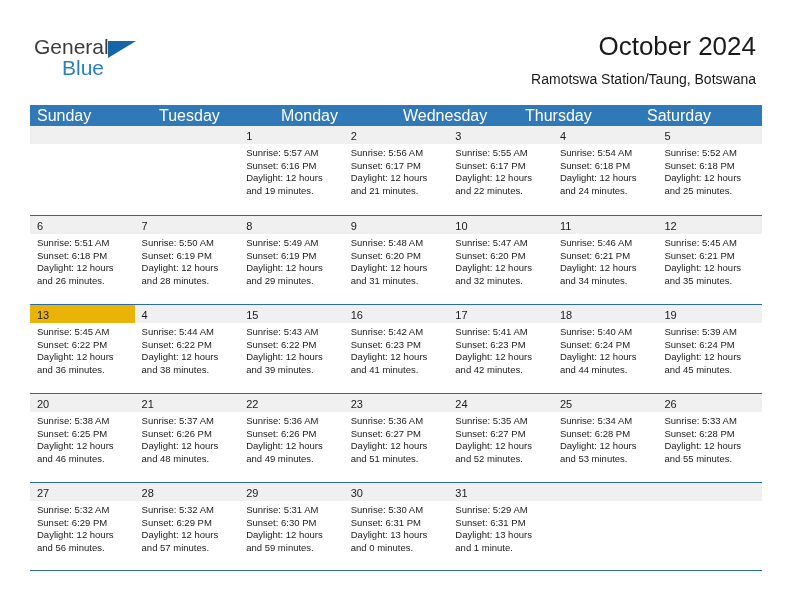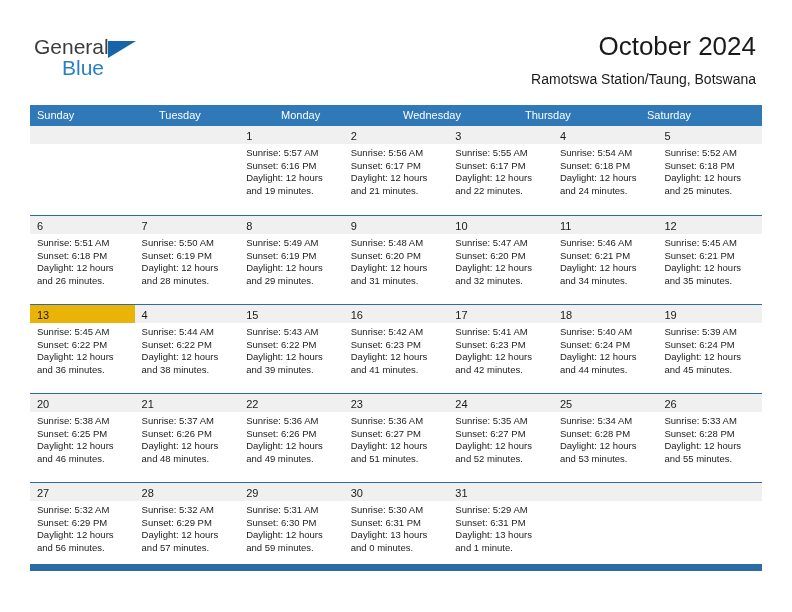--- a/index.html
+++ b/index.html
@@ -92,36 +92,36 @@
     width: 732px;
   }
   .weekday-row {
     display: flex;
     background: #3079b8;
     height: 21px;
   }
   .weekday {
     flex: 1 1 0;
     color: #ffffff;
-    font-size: 11px;
+    font-size: 16px;
     line-height: 21px;
     padding-left: 7px;
     box-sizing: border-box;
     overflow: hidden;
     white-space: nowrap;
   }
 
   .week-row {
     display: flex;
     height: 89px;
     border-top: 1px solid #2a6ca5;
     box-sizing: border-box;
   }
   .week-row.first { border-top: none; }
-  .week-row.last { border-bottom: 7px solid #84cc16; }
+  .week-row.last { border-bottom: 1px solid #84cc16; }
 
   .day-cell {
     flex: 1 1 0;
     box-sizing: border-box;
     position: relative;
     background: #ffffff;
     overflow: hidden;
   }
   .day-number-band {
     height: 18px;

